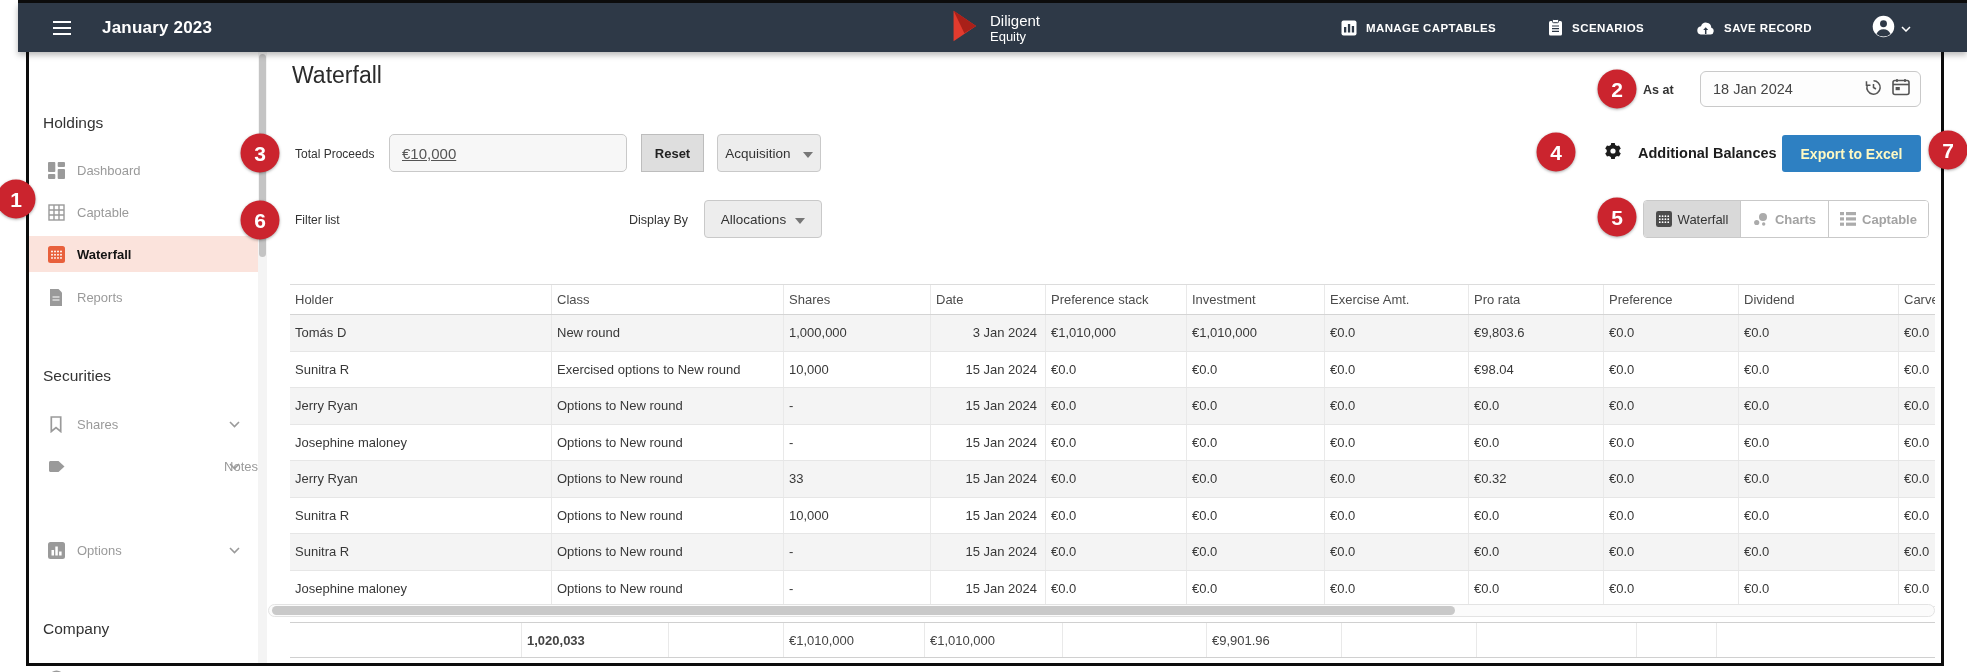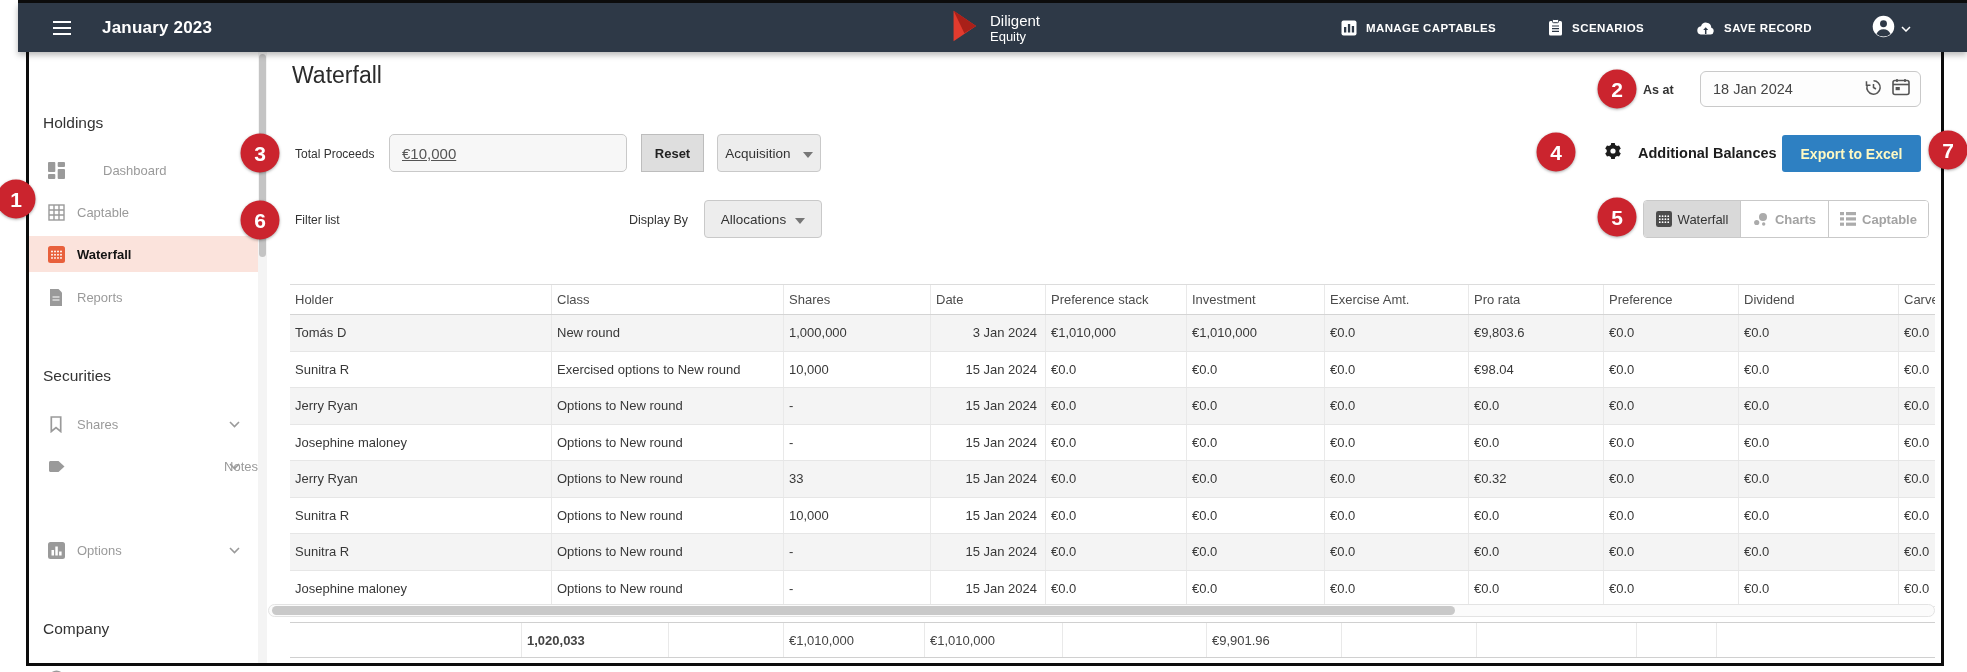--- a/index.html
+++ b/index.html
@@ -159,21 +159,21 @@
       <span>
         <svg width="10" height="6" viewBox="0 0 10 6">
             <path d="M1 1l4 4 4-4" stroke="#fff" stroke-width="1.5" fill="none"></path>
           </svg>
       </span>
     </button>
   </header>
 
   <aside class="sidebar" id="sidebar">
       <div class="side-sec" style="top: 62px;">Holdings</div>
-      <div class="side-item" style="top: 100px; gap: 26px;">
+      <div class="side-item" style="top: 100px;">
         <span class="ic">
           <svg width="17" height="17" viewBox="0 0 17 17" fill="#9a9a9a">
             <rect width="7.3" height="10" rx="1"></rect>
             <rect x="9.7" width="7.3" height="5" rx="1"></rect>
             <rect y="12" width="7.3" height="5" rx="1"></rect>
             <rect x="9.7" y="7" width="7.3" height="10" rx="1"></rect>
           </svg>
         </span>
         <span class="lbl">Dashboard</span>
       </div>

